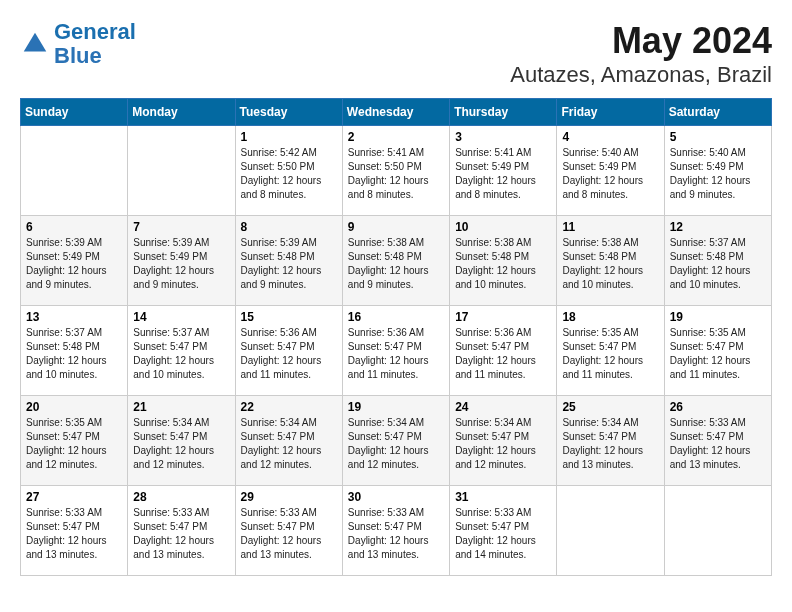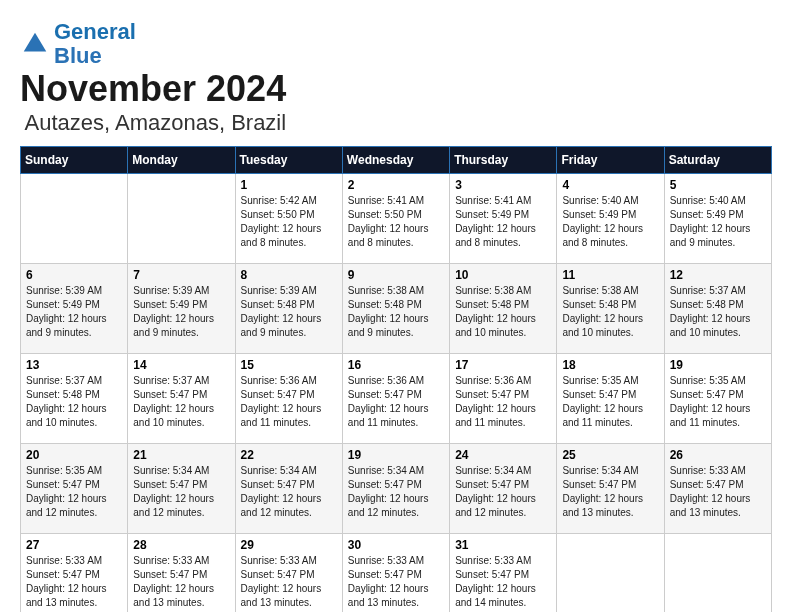--- a/index.html
+++ b/index.html
@@ -8,21 +8,20 @@
       background: #fff;
       width: 792px;
       min-height: 612px;
       padding: 20px;
     }
     .header-area {
       display: flex;
       justify-content: space-between;
       align-items: flex-start;
       margin-bottom: 10px;
-      flex-direction: column;
     }
     .logo {
       display: flex;
       align-items: center;
       gap: 4px;
     }
     .logo-text {
       font-size: 22px;
       font-weight: bold;
       color: #1a1a1a;
@@ -46,21 +45,21 @@
     .location-title {
       font-size: 22px;
       color: #333;
     }
     .calendar-table {
       width: 100%;
       border-collapse: collapse;
       font-size: 11px;
     }
     .calendar-table th {
-      background-color: #0f172a;
+      background-color: #0369a1;
       color: #fff;
       padding: 6px 4px;
       text-align: left;
       font-size: 12px;
       font-weight: bold;
       border: 1px solid #2a72b5;
     }
     .calendar-table td {
       border: 1px solid #ccc;
       vertical-align: top;
@@ -95,21 +94,21 @@
   <div class="logo">
     <svg class="logo-icon" viewBox="0 0 40 40">
       <polygon points="20,5 35,30 5,30" fill="#2a72b5"></polygon>
     </svg>
     <div class="logo-text">
       <div><span>General</span></div>
       <div><span style="color:#2a72b5">Blue</span></div>
     </div>
   </div>
   <div class="title-area">
-    <div class="month-title">November 2024</div>
+    <div class="month-title">May 2024</div>
     <div class="location-title">Autazes, Amazonas, Brazil</div>
   </div>
 </div>
 
 <table class="calendar-table">
   <thead>
     <tr>
       <th>Sunday</th>
       <th>Monday</th>
       <th>Tuesday</th>

